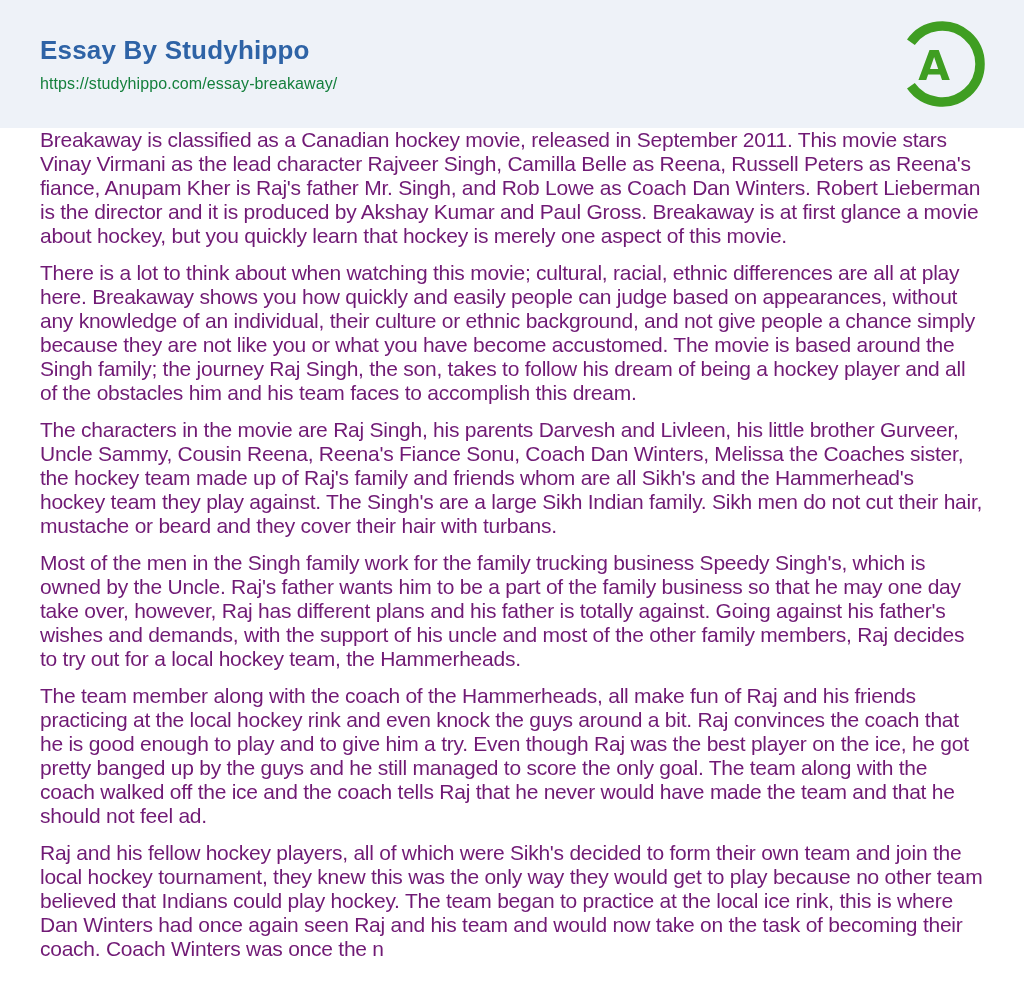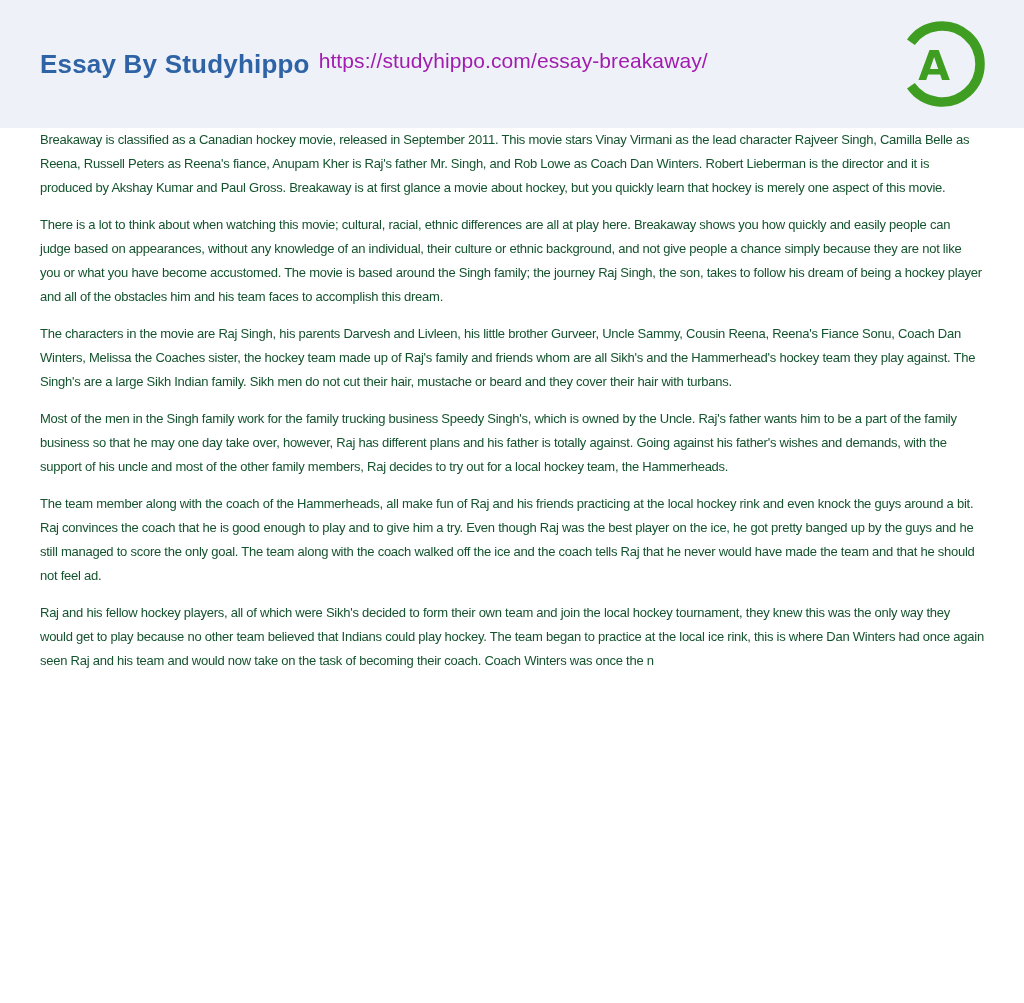--- a/index.html
+++ b/index.html
@@ -12,48 +12,48 @@
   }
   .page-header {
     width: 100%;
     height: 128px;
     background: #eef2f8;
     display: flex;
     align-items: center;
     justify-content: space-between;
     padding: 0 38px 0 40px;
   }
-  .header-text { display: flex; flex-direction: row; gap: 9px; }
+  .header-text { display: flex; flex-direction: column; gap: 9px; }
   .site-title {
     font-size: 26px;
     font-weight: bold;
     color: #2e63a6;
     letter-spacing: 0.2px;
   }
   .page-url {
-    font-size: 21px;
-    color: #a21caf;
+    font-size: 16px;
+    color: #15803d;
     text-decoration: none;
     letter-spacing: 0.1px;
   }
   .logo { width: 88px; height: 88px; display: block; }
   .essay-main { padding: 0 40px; }
   .essay-title {
     margin-top: 20px;
     margin-bottom: 15px;
     font-size: 34px;
     font-weight: 800;
     letter-spacing: -0.5px;
     color: #15171e;
   }
   .paragraphs p {
-    font-size: 13px;
+    font-size: 21px;
     line-height: 24px;
     letter-spacing: -0.25px;
-    color: #14532d;
+    color: #701a75;
     margin-bottom: 13px;
     max-width: 946px;
   }
 </style>
 </head>
 <body>
 
 <header class="page-header">
   <div class="header-text">
     <div class="site-title">Essay By Studyhippo</div>

